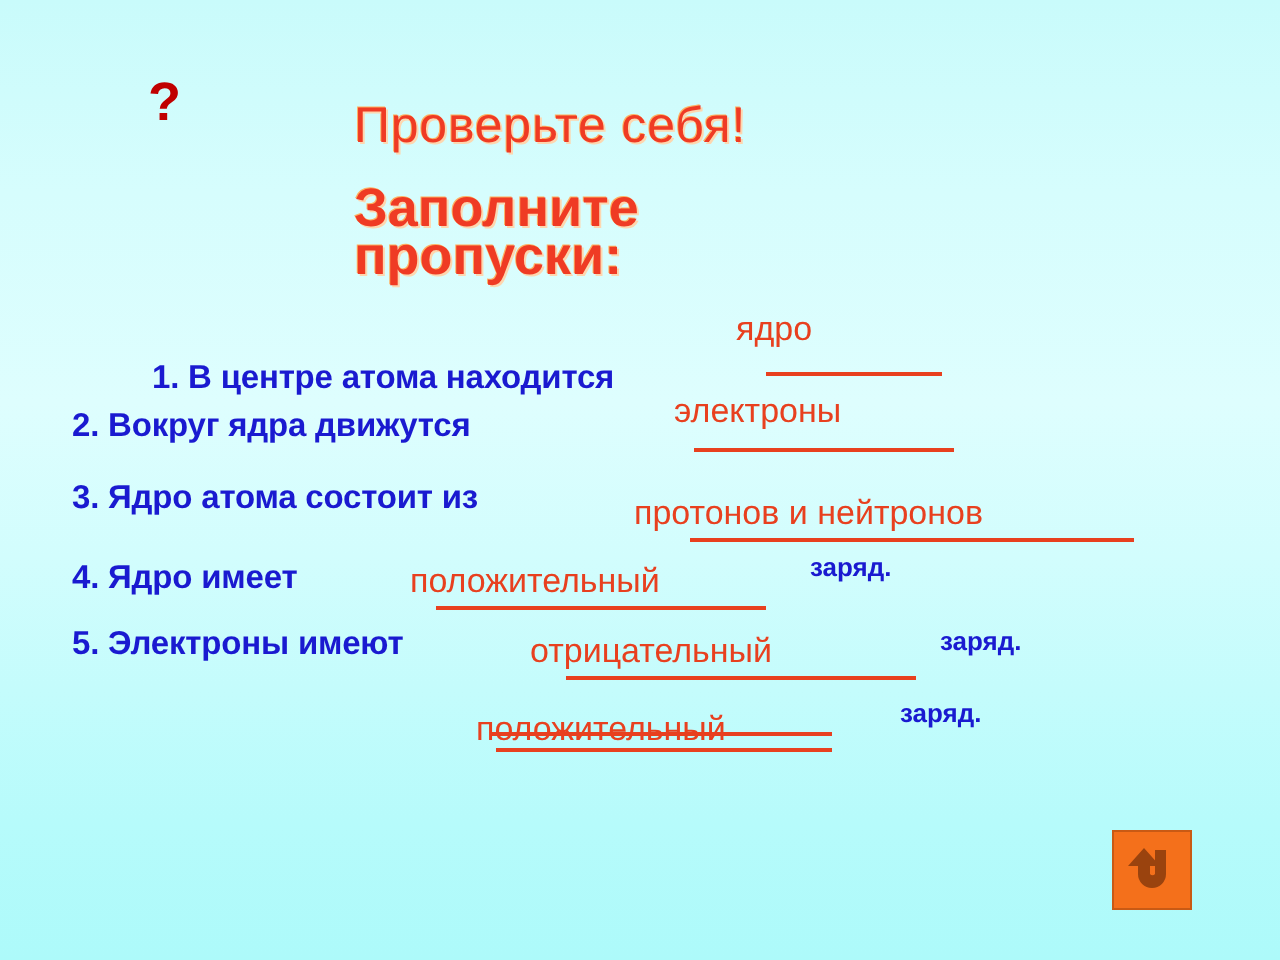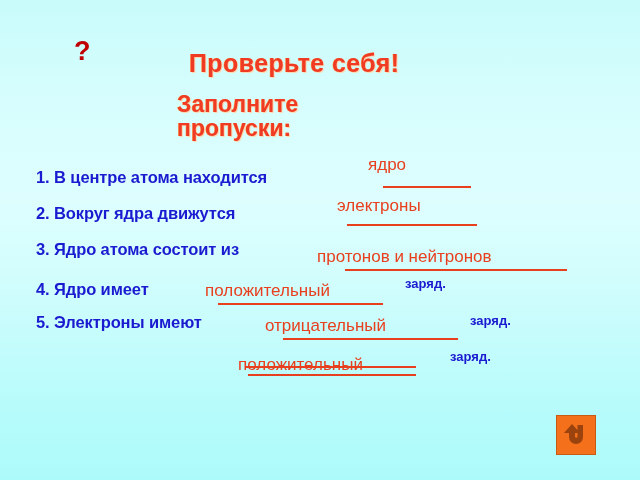--- a/index.html
+++ b/index.html
@@ -35,52 +35,52 @@
     font-size: 27px;
     font-weight: bold;
     color: #c00000;
     font-family: "Liberation Sans", sans-serif;
     line-height: 1;
   }
 
   
   .title {
     position: absolute;
-    left: 189px;
+    left: 177px;
     top: 49px;
     font-size: 25px;
-    font-weight: bold;
+    font-weight: normal;
     color: #ef3b24;
     letter-spacing: 0.4px;
     white-space: nowrap;
     text-shadow: 1px 1px 0 #fdd7b0, -0.5px -0.5px 0 #ffb060;
   }
   .subtitle {
     position: absolute;
     left: 177px;
     top: 92px;
-    font-size: 23px;
+    font-size: 27px;
     font-weight: bold;
     color: #ef3b24;
     line-height: 24px;
     width: 190px;
     text-shadow: 1px 1px 0 #fdd7b0, -0.5px -0.5px 0 #ffb060;
   }
 
   
   .qline {
     position: absolute;
     left: 36px;
     font-size: 16.5px;
     font-weight: bold;
     color: #1a1ad0;
     white-space: nowrap;
     letter-spacing: -0.1px;
   }
-  .q1 { top: 168px; }
+  .q1 { top: 180px; margin-left: 40px; }
   .q2 { top: 204px; }
   .q3 { top: 240px; }
   .q4 { top: 260px; margin-top: 20px; }
   .q5 { top: 313px; }
   .q6 { top: 349px; }
 
   
   .tail {
     position: absolute;
     font-size: 13px;

